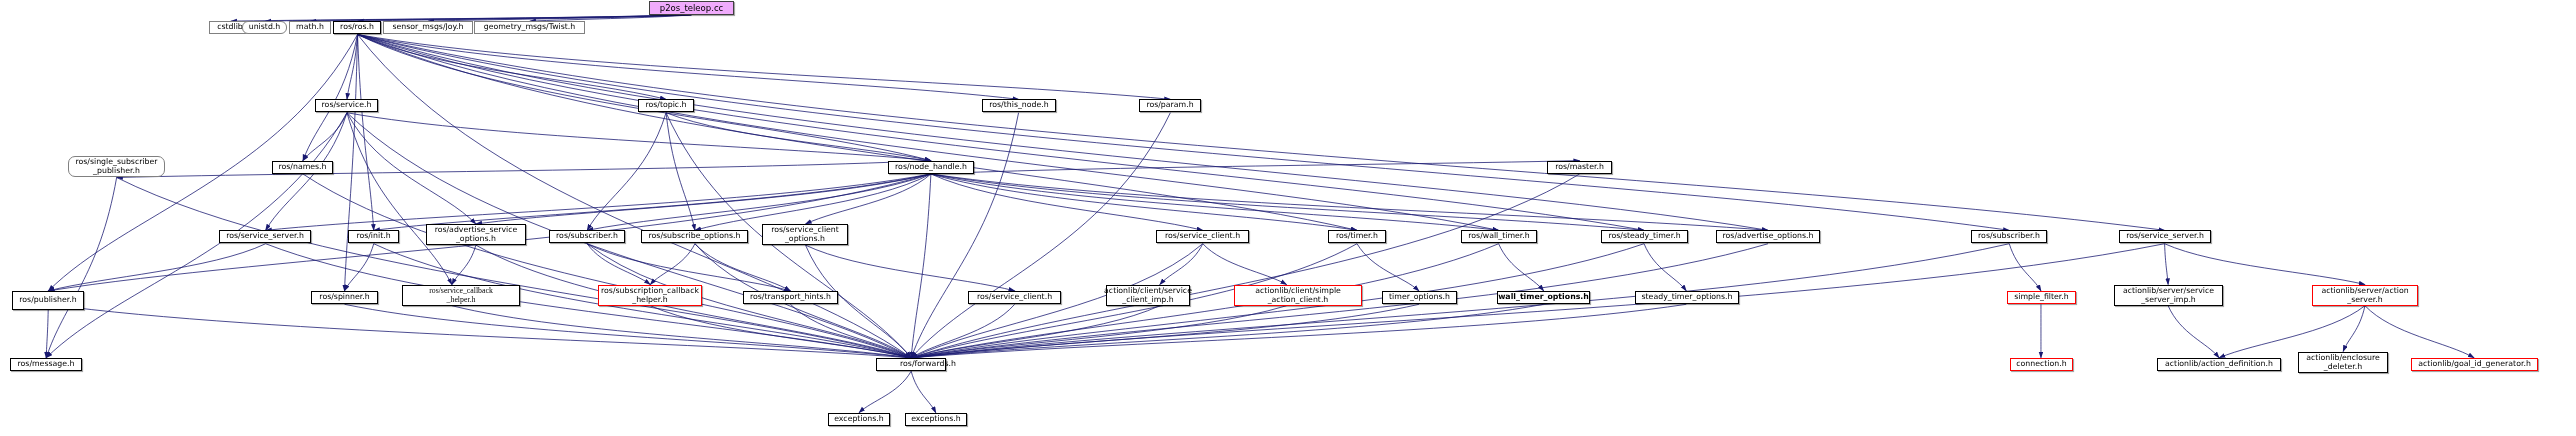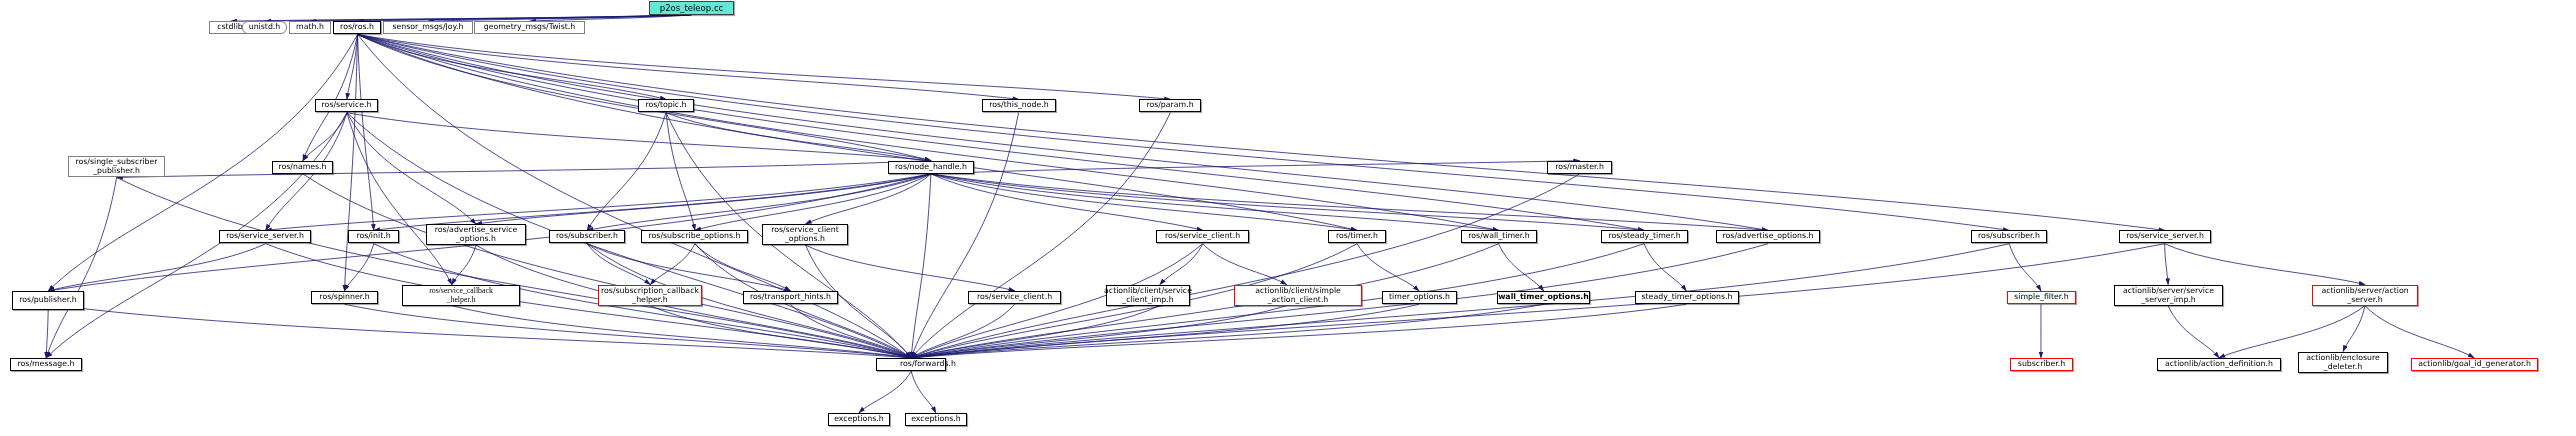--- a/index.html
+++ b/index.html
@@ -14,21 +14,21 @@
     background:#ffffff;
     border:0.7px solid #000000;
     color:#000000;
     font-size:7.8px;
     line-height:8.8px;
     letter-spacing:0px;
     white-space:pre-line;
     box-shadow:1.1px 1.1px 0 rgba(0,0,0,0.35);
     padding:0.7px 2.1px;
   }
-  .node.root{background:#5eead4;border:0.7px solid #404040;font-size:8.5px;}
+  .node.root{background:#f0abfc;border:0.7px solid #404040;font-size:8.5px;}
   .node.bold{border:1.4px solid #000000;}
   .node.red{border:0.7px solid #ff0000;}
   .node.gray{border:0.7px solid #808080;box-shadow:none;}
 </style>
 </head>
 <body>
 
 <div id="graph">
   <svg id="edges" xmlns="http://www.w3.org/2000/svg" viewBox="0 0 3656 619" width="2576" height="436">
     <defs>
@@ -146,21 +146,21 @@
       <div class="node gray" style="left: 209px; top: 21px; width: 42px; height: 13.4px;">cstdlib</div>
       <div class="node gray" style="left: 242px; top: 21px; width: 45px; height: 13.4px; border-radius: 6px;">unistd.h</div>
       <div class="node gray" style="left: 289px; top: 21px; width: 42px; height: 13.4px;">math.h</div>
       <div class="node bold" style="left: 333px; top: 21px; width: 48px; height: 13.4px;">ros/ros.h</div>
       <div class="node gray" style="left: 383px; top: 21px; width: 90px; height: 13.4px;">sensor_msgs/Joy.h</div>
       <div class="node gray" style="left: 474px; top: 21px; width: 111px; height: 13.4px;">geometry_msgs/Twist.h</div>
       <div class="node " style="left: 315px; top: 99px; width: 63px; height: 13.4px;">ros/service.h</div>
       <div class="node " style="left: 638px; top: 99px; width: 56px; height: 13.4px;">ros/topic.h</div>
       <div class="node " style="left: 982px; top: 99px; width: 74px; height: 13.4px;">ros/this_node.h</div>
       <div class="node " style="left: 1139px; top: 99px; width: 62px; height: 13.4px;">ros/param.h</div>
-      <div class="node gray" style="left: 68px; top: 156px; width: 97px; height: 21px;">ros/single_subscriber
+      <div class="node gray" style="left: 68px; top: 156px; width: 97px; height: 21px; border-radius: 7px;">ros/single_subscriber
 _publisher.h</div>
       <div class="node " style="left: 272px; top: 161px; width: 61px; height: 13.4px;">ros/names.h</div>
       <div class="node " style="left: 888px; top: 161px; width: 86px; height: 13.4px;">ros/node_handle.h</div>
       <div class="node " style="left: 1547px; top: 161px; width: 65px; height: 13.4px;">ros/master.h</div>
       <div class="node " style="left: 219px; top: 230px; width: 92px; height: 13.4px;">ros/service_server.h</div>
       <div class="node " style="left: 348px; top: 230px; width: 51px; height: 13.4px;">ros/init.h</div>
       <div class="node " style="left: 426px; top: 224px; width: 100px; height: 21px;">ros/advertise_service
 _options.h</div>
       <div class="node " style="left: 549px; top: 230px; width: 76px; height: 13.4px;">ros/subscriber.h</div>
       <div class="node " style="left: 641px; top: 230px; width: 107px; height: 13.4px;">ros/subscribe_options.h</div>
@@ -187,21 +187,21 @@
 _action_client.h</div>
       <div class="node " style="left: 1382px; top: 291px; width: 75px; height: 13.4px;">timer_options.h</div>
       <div class="node " style="left: 1497px; top: 291px; width: 93px; height: 13.4px; font-weight: bold;">wall_timer_options.h</div>
       <div class="node " style="left: 1635px; top: 291px; width: 104px; height: 13.4px;">steady_timer_options.h</div>
       <div class="node red" style="left: 2007px; top: 291px; width: 69px; height: 13.4px;">simple_filter.h</div>
       <div class="node bold" style="left: 2114px; top: 285px; width: 109px; height: 21px;">actionlib/server/service
 _server_imp.h</div>
       <div class="node red" style="left: 2312px; top: 285px; width: 106px; height: 21px;">actionlib/server/action
 _server.h</div>
       <div class="node " style="left: 876px; top: 358px; width: 70px; height: 13.4px; padding-left: 36px;">ros/forwards.h</div>
-      <div class="node red" style="left: 2010px; top: 358px; width: 63px; height: 13.4px;">subscriber.h</div>
+      <div class="node red" style="left: 2010px; top: 358px; width: 63px; height: 13.4px;">connection.h</div>
       <div class="node " style="left: 2157px; top: 358px; width: 124px; height: 13.4px;">actionlib/action_definition.h</div>
       <div class="node " style="left: 2298px; top: 352px; width: 90px; height: 21px;">actionlib/enclosure
 _deleter.h</div>
       <div class="node red" style="left: 2411px; top: 358px; width: 127px; height: 13.4px;">actionlib/goal_id_generator.h</div>
       <div class="node " style="left: 10px; top: 358px; width: 72px; height: 13.4px;">ros/message.h</div>
       <div class="node " style="left: 828px; top: 413px; width: 62px; height: 13.4px;">exceptions.h</div>
       <div class="node " style="left: 905px; top: 413px; width: 62px; height: 13.4px;">exceptions.h</div>
     </div>
 </div>
 

